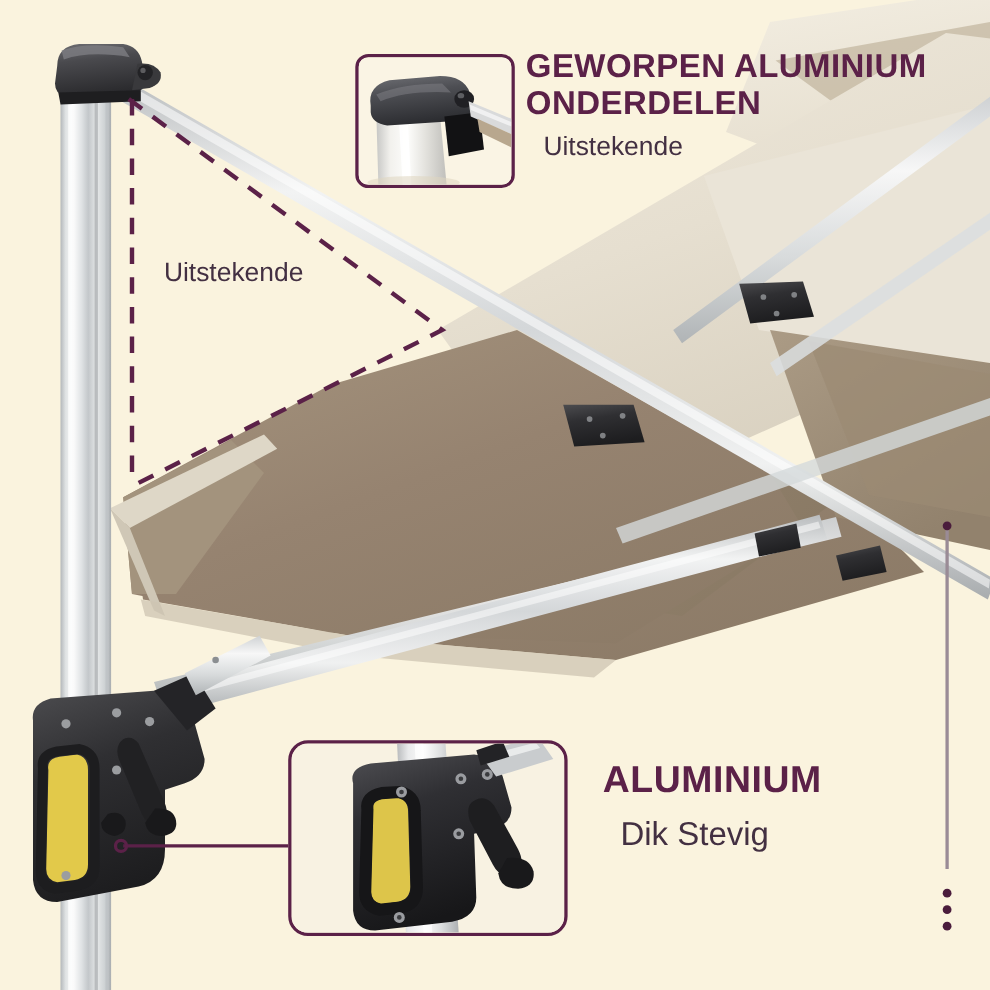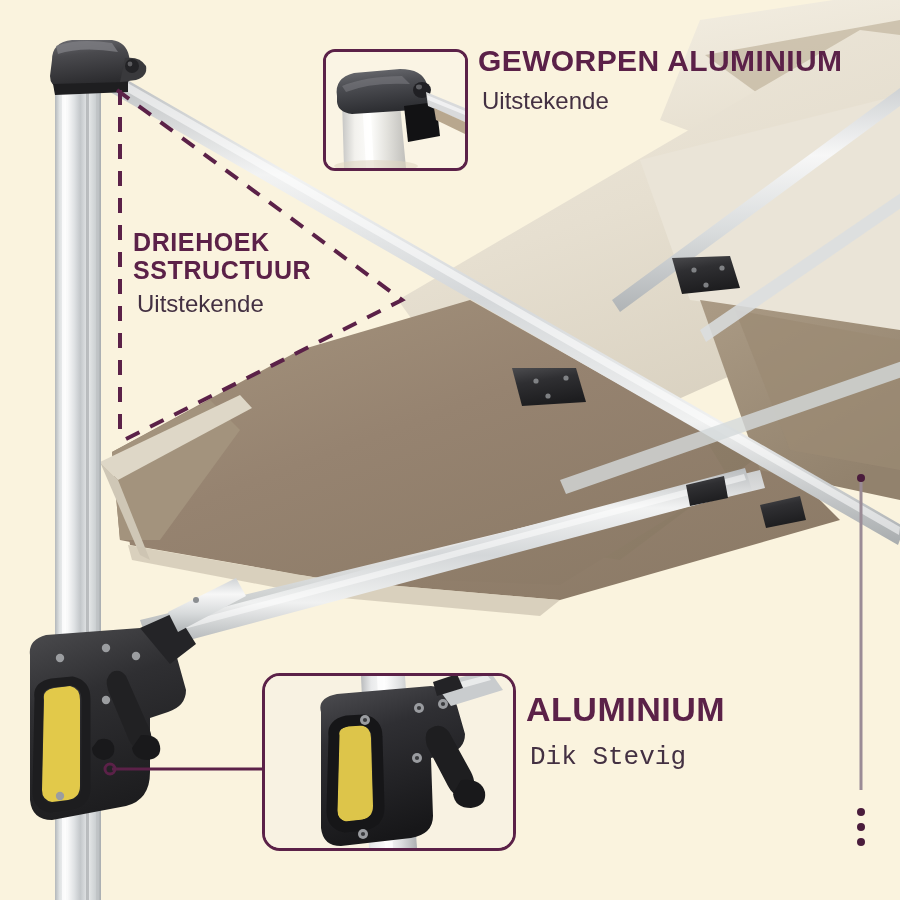--- a/index.html
+++ b/index.html
@@ -24,35 +24,35 @@
     font-weight:bold;
     color:#5b2148;
     letter-spacing:0.4px;
     line-height:1.12;
     margin:0;
     text-transform:uppercase;
   }
   .c-sub{
     color:#4a3a46;
     line-height:1.16;
-    margin:4px;
+    margin:16px;
     font-weight:400;
   }
 
   #callout-cast{left:478px;top:44px;width:400px;}
   #callout-cast .c-title{font-size:30px;}
   #callout-cast .c-sub{font-size:24px;margin-top:9px;color:#433042;}
 
   #callout-triangle{left:133px;top:228px;width:260px;}
   #callout-triangle .c-title{font-size:25px;letter-spacing:0.6px;}
   #callout-triangle .c-sub{font-size:24px;margin-top:6px;color:#433042;}
 
-  #callout-rocker{left:526px;top:690px;width:330px;}
+  #callout-rocker{left:548px;top:690px;width:330px;}
   #callout-rocker .c-title{font-size:34px;letter-spacing:0.5px;}
-  #callout-rocker .c-sub{font-size:26px;margin-top:14px;color:#433042;font-family:Liberation Mono, monospace;}
+  #callout-rocker .c-sub{font-size:30px;margin-top:14px;color:#433042;}
 
   
   .zoombox{
     position:absolute;
     border:3px solid #5b2148;
     border-radius:14px;
     overflow:hidden;
     background:#faf3de;
   }
   #zoom-cast{left:323px;top:49px;width:139px;height:116px;border-radius:12px;}
@@ -340,31 +340,28 @@
 
       <path d="M 170 8 L 224 -6 L 238 14 L 186 30 Z" fill="#c9ccce"></path>
       <path d="M 172 12 L 222 -1 L 226 4 L 176 18 Z" fill="#ffffff" opacity="0.6"></path>
       <path d="M 168 6 L 192 -2 L 198 12 L 172 20 Z" fill="#232326"></path>
     </svg>
   </div>
 
   <div class="callout" id="callout-cast">
     <h2 class="c-title">
       <span>GEWORPEN ALUMINIUM</span><br>
+      <span>ONDERDELEN</span>
     </h2>
     <p class="c-sub">
       <span>Uitstekende</span><br>
     </p>
   </div>
 
   <div class="callout" id="callout-triangle">
-    <h2 class="c-title">
-      <span>DRIEHOEK</span><br>
-      <span>SSTRUCTUUR</span>
-    </h2>
     <p class="c-sub">
       <span>Uitstekende</span><br>
     </p>
   </div>
 
   <div class="callout" id="callout-rocker">
     <h2 class="c-title">
       <span>ALUMINIUM</span><br>
     </h2>
     <p class="c-sub">

